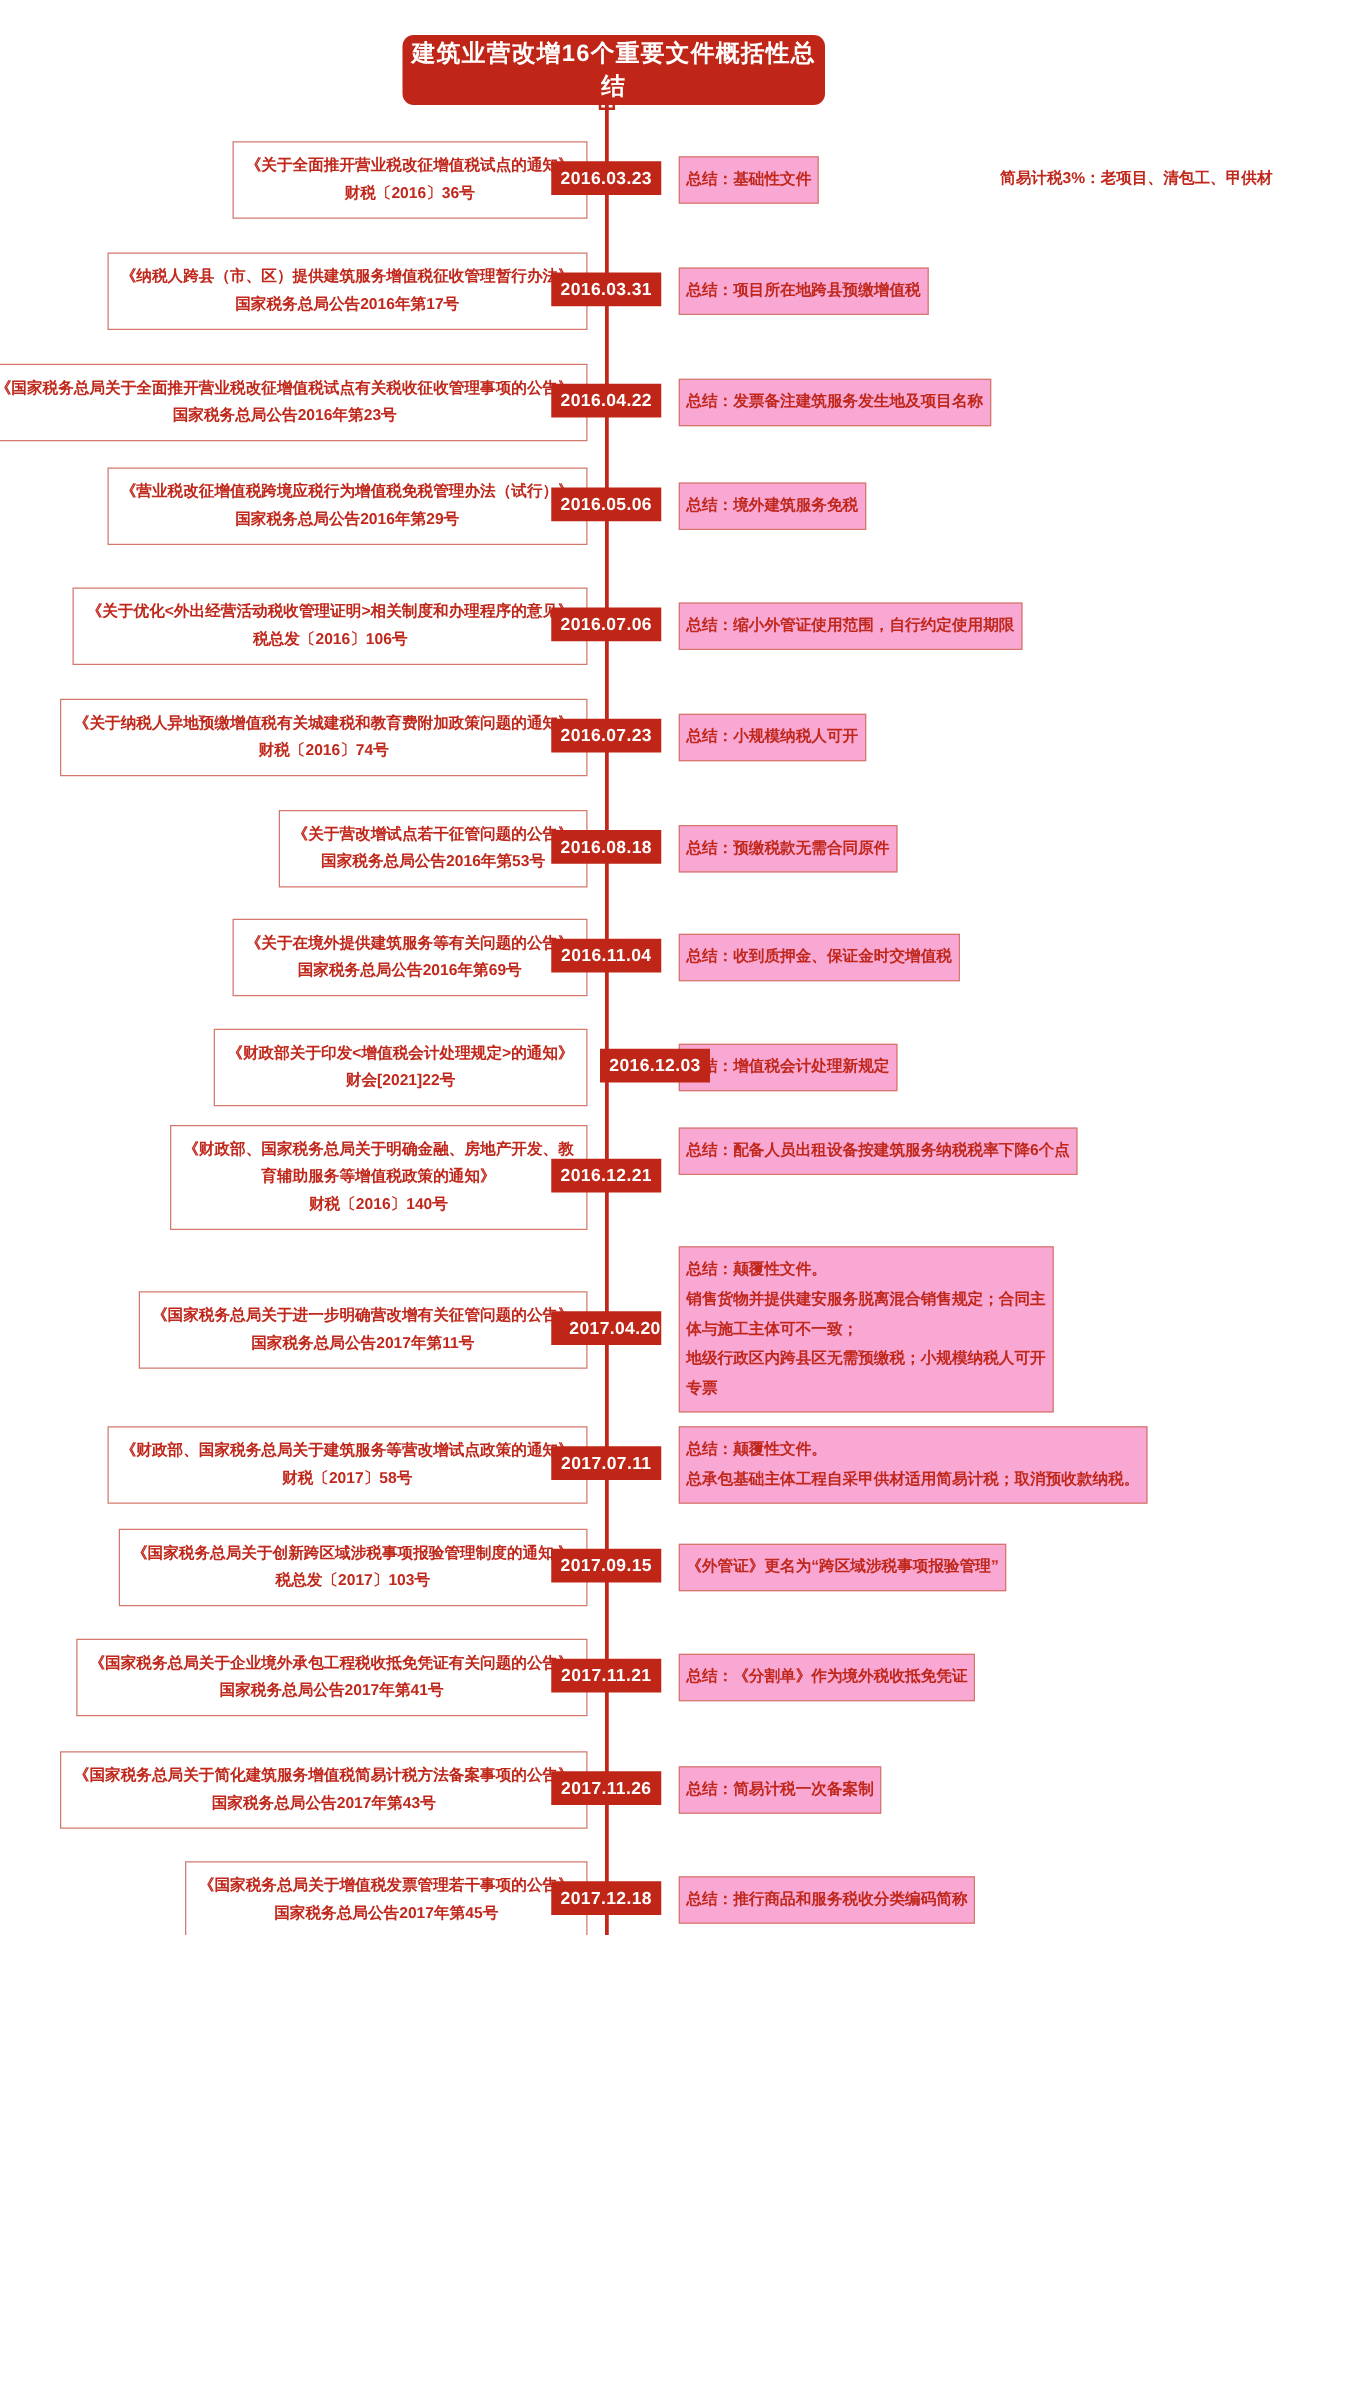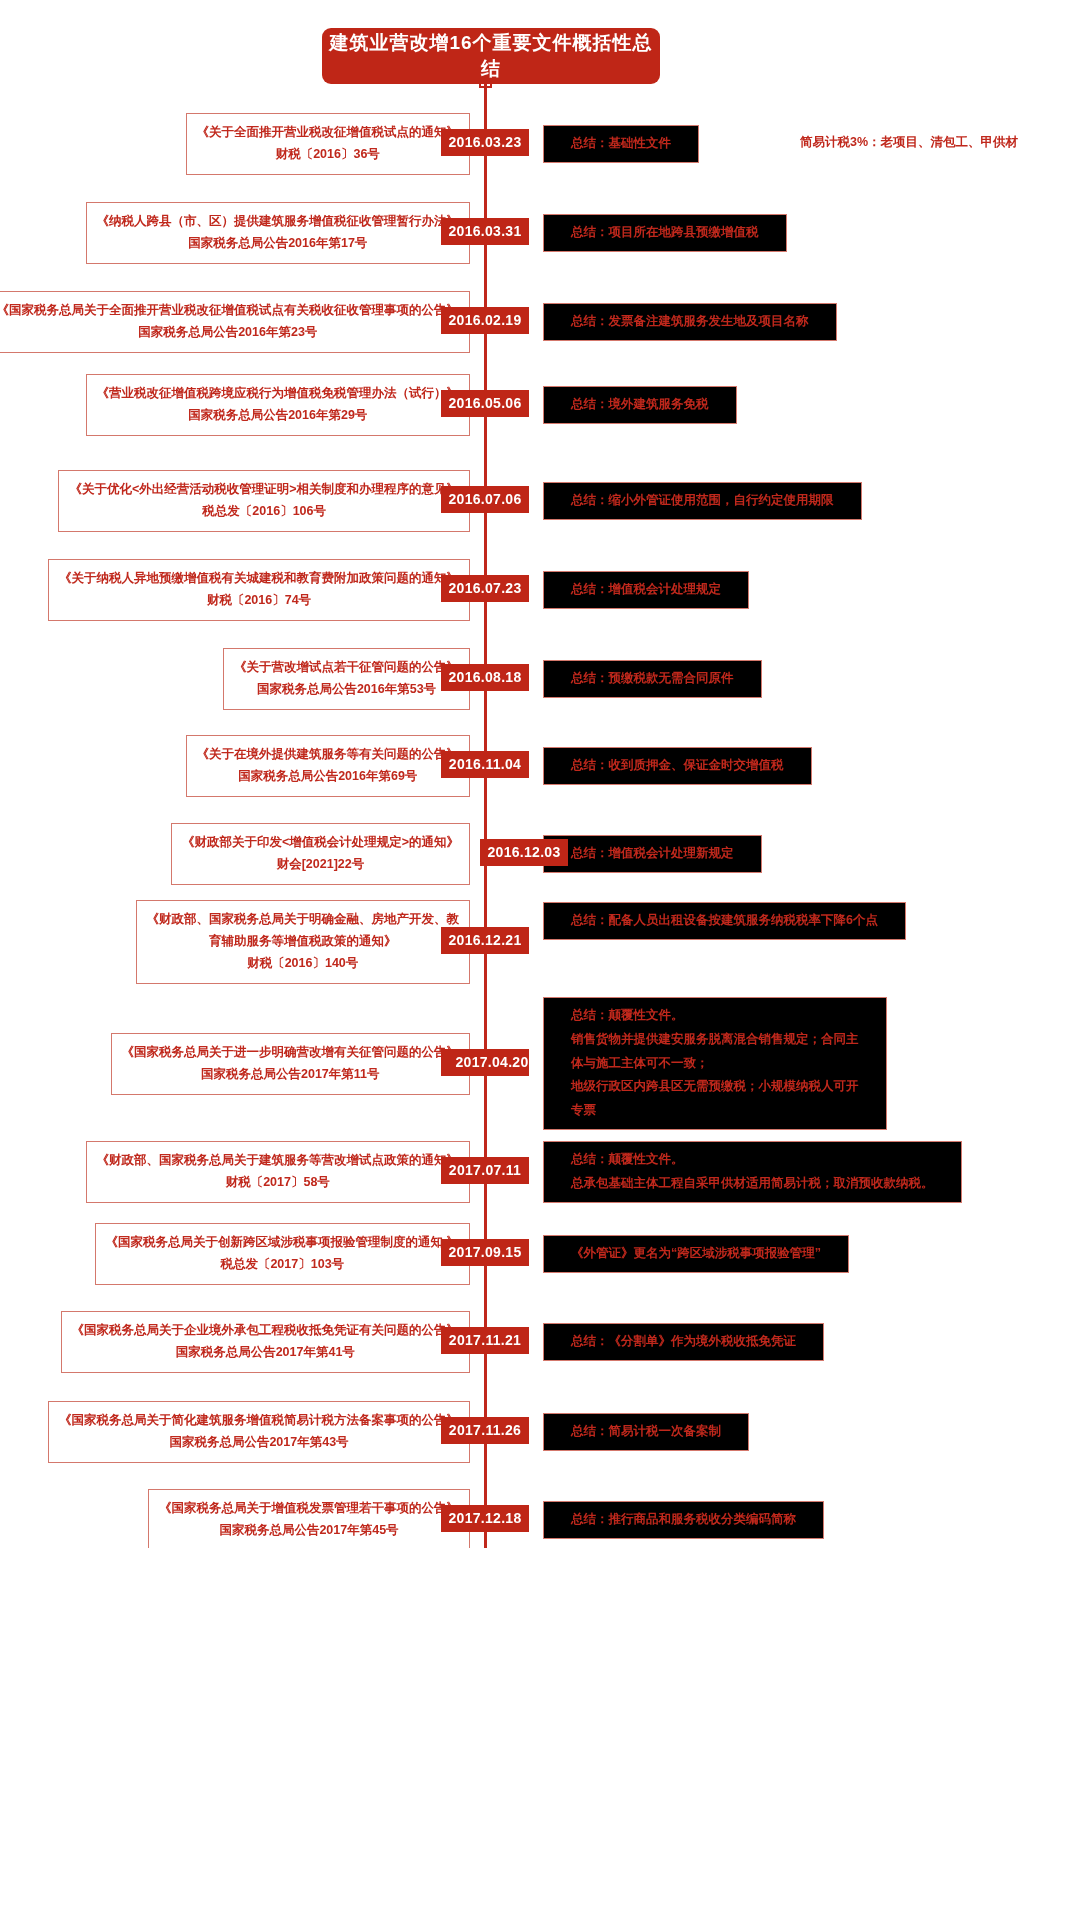--- a/index.html
+++ b/index.html
@@ -86,26 +86,26 @@
     text-align: center;
     padding: 5px 0 6px 0;
     z-index: 4;
     font-family: "Liberation Sans", "DejaVu Sans", sans-serif;
   }
   
   .sum-box {
     position: absolute;
     left: 543px;
     border: 1px solid #d4786c;
-    background: #000000;
+    background: #f9a8d4;
     color: #c0281c;
     font-size: 12.5px;
     font-weight: bold;
     line-height: 1.9;
-    padding: 6px 27px;
+    padding: 6px 5px;
     text-align: left;
   }
   .sum-line { display: block; white-space: nowrap; }
   
   .note-plain {
     position: absolute;
     color: #c0281c;
     font-size: 12.5px;
     font-weight: bold;
     white-space: nowrap;
@@ -143,21 +143,21 @@
         <div class="date-chip" style="top: 218px;">2016.03.31</div>
         <div class="sum-box" style="top: 214px;">
           <span class="sum-line">总结：项目所在地跨县预缴增值税</span>
         </div>
       </div>
       <div class="row" style="top: 0px;">
         <div class="doc-box" style="top: 291px; right: 610px;">
           <span class="doc-line">《国家税务总局关于全面推开营业税改征增值税试点有关税收征收管理事项的公告》</span>
           <span class="doc-line">国家税务总局公告2016年第23号</span>
         </div>
-        <div class="date-chip" style="top: 307px;">2016.02.19</div>
+        <div class="date-chip" style="top: 307px;">2016.04.22</div>
         <div class="sum-box" style="top: 303px;">
           <span class="sum-line">总结：发票备注建筑服务发生地及项目名称</span>
         </div>
       </div>
       <div class="row" style="top: 0px;">
         <div class="doc-box" style="top: 374px; right: 610px;">
           <span class="doc-line">《营业税改征增值税跨境应税行为增值税免税管理办法（试行）》</span>
           <span class="doc-line">国家税务总局公告2016年第29号</span>
         </div>
         <div class="date-chip" style="top: 390px;">2016.05.06</div>
@@ -175,21 +175,21 @@
           <span class="sum-line">总结：缩小外管证使用范围，自行约定使用期限</span>
         </div>
       </div>
       <div class="row" style="top: 0px;">
         <div class="doc-box" style="top: 559px; right: 610px;">
           <span class="doc-line">《关于纳税人异地预缴增值税有关城建税和教育费附加政策问题的通知》</span>
           <span class="doc-line">财税〔2016〕74号</span>
         </div>
         <div class="date-chip" style="top: 575px;">2016.07.23</div>
         <div class="sum-box" style="top: 571px;">
-          <span class="sum-line">总结：增值税会计处理规定</span>
+          <span class="sum-line">总结：小规模纳税人可开</span>
         </div>
       </div>
       <div class="row" style="top: 0px;">
         <div class="doc-box" style="top: 648px; right: 610px;">
           <span class="doc-line">《关于营改增试点若干征管问题的公告》</span>
           <span class="doc-line">国家税务总局公告2016年第53号</span>
         </div>
         <div class="date-chip" style="top: 664px;">2016.08.18</div>
         <div class="sum-box" style="top: 660px;">
           <span class="sum-line">总结：预缴税款无需合同原件</span>

